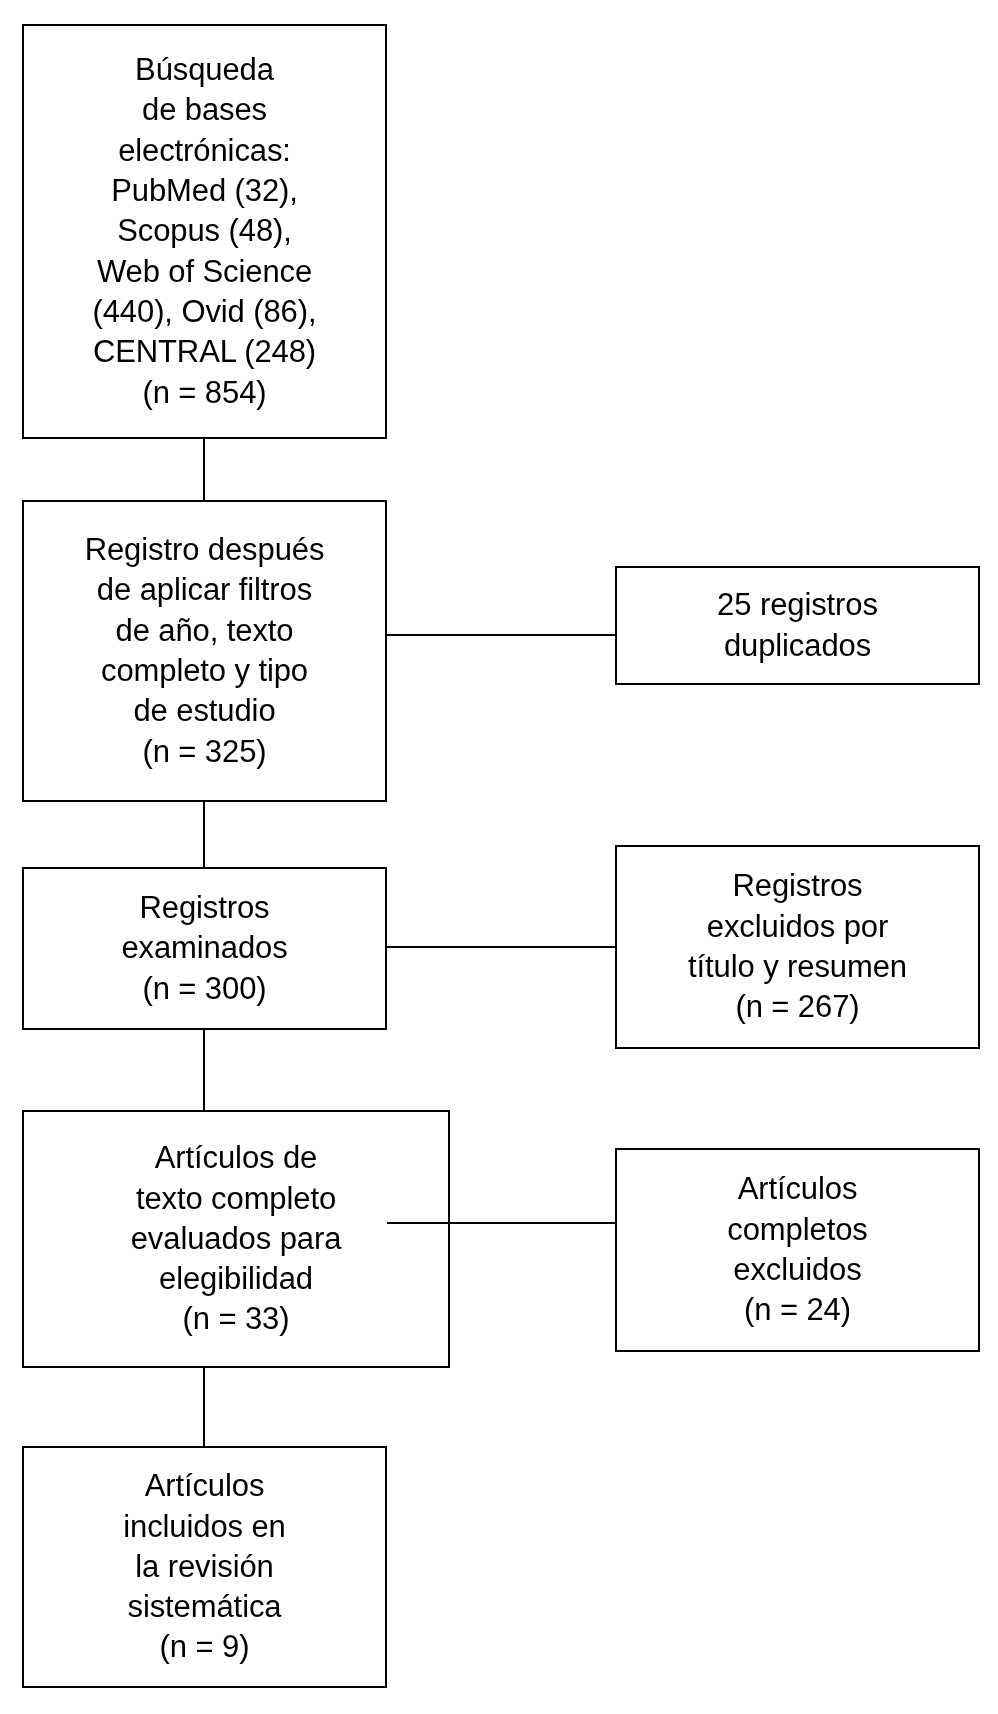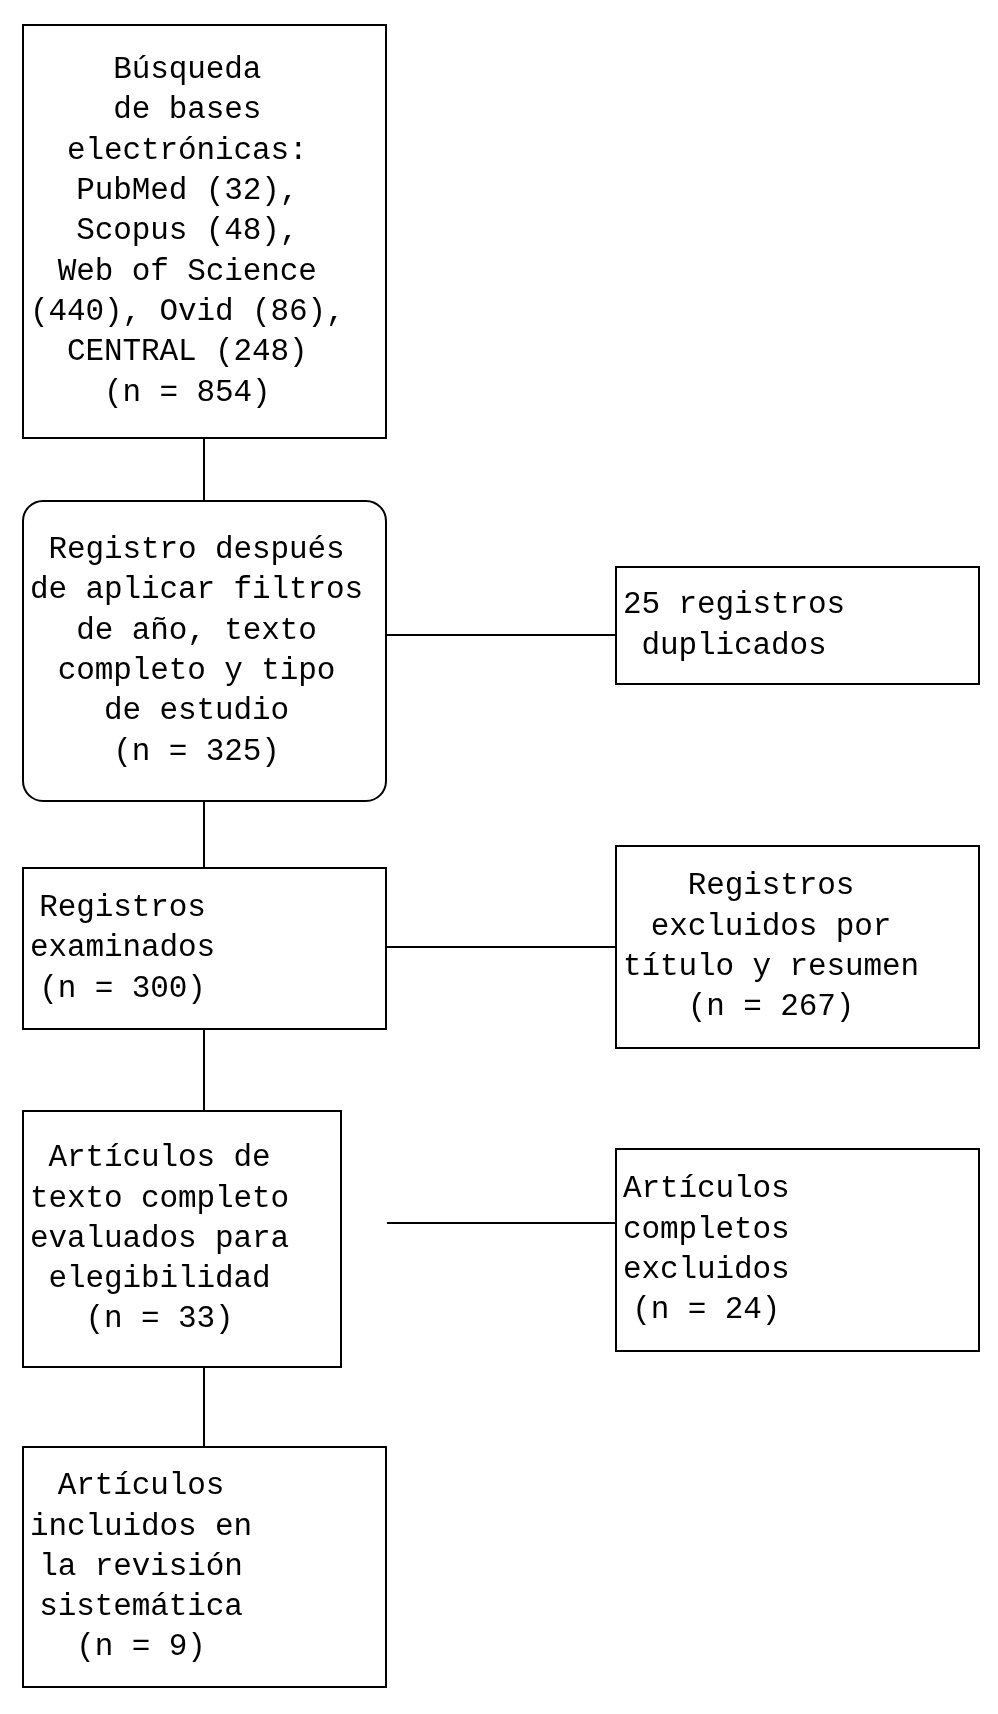--- a/index.html
+++ b/index.html
@@ -15,23 +15,23 @@
     overflow: hidden;
     font-family: "Liberation Sans", "DejaVu Sans", sans-serif;
   }
   .node {
     position: absolute;
     box-sizing: border-box;
     border: 2px solid #000000;
     background: #ffffff;
     display: flex;
     align-items: center;
+    justify-content: center;
     text-align: center;
     color: #000000;
-    font-family: Liberation Mono, monospace;
   }
   .node .label {
     display: block;
     white-space: pre-line;
     line-height: 1.30;
     font-size: 31px;
     padding: 0 6px;
     letter-spacing: -0.1px;
   }
   
@@ -42,23 +42,23 @@
   }
   
   .hconn {
     position: absolute;
     height: 2px;
     background: #000000;
   }
 
   
   #node-identification { left: 22px;  top: 24px;   width: 365px; height: 415px; }
-  #node-screening      { left: 22px;  top: 500px;  width: 365px; height: 302px; border-radius: 21px; }
+  #node-screening      { left: 22px;  top: 500px;  width: 365px; height: 302px; }
   #node-records        { left: 22px;  top: 867px;  width: 365px; height: 163px; }
-  #node-eligibility    { left: 22px;  top: 1110px; width: 320px; height: 258px; }
+  #node-eligibility    { left: 22px;  top: 1110px; width: 428px; height: 258px; }
   #node-included       { left: 22px;  top: 1446px; width: 365px; height: 242px; }
 
   
   #node-duplicates        { left: 615px; top: 566px;  width: 365px; height: 119px; }
   #node-excluded-title    { left: 615px; top: 845px;  width: 365px; height: 204px; }
   #node-excluded-fulltext { left: 615px; top: 1148px; width: 365px; height: 204px; }
 
   
   #conn-v-1 { left: 203px; top: 439px;  height: 61px; }
   #conn-v-2 { left: 203px; top: 802px;  height: 65px; }

